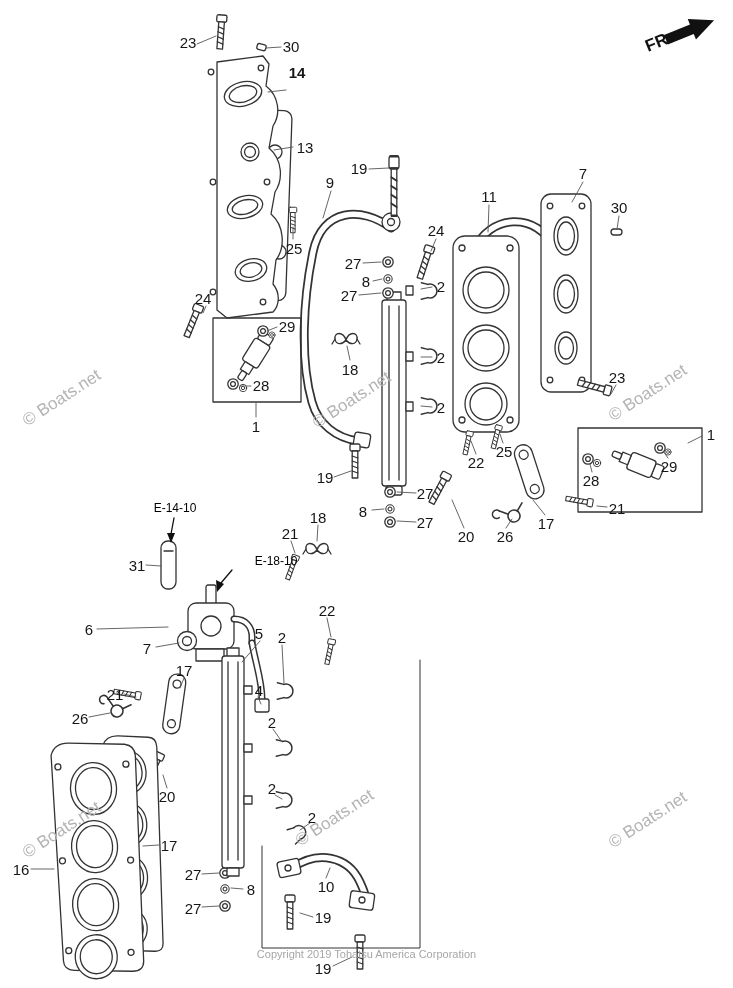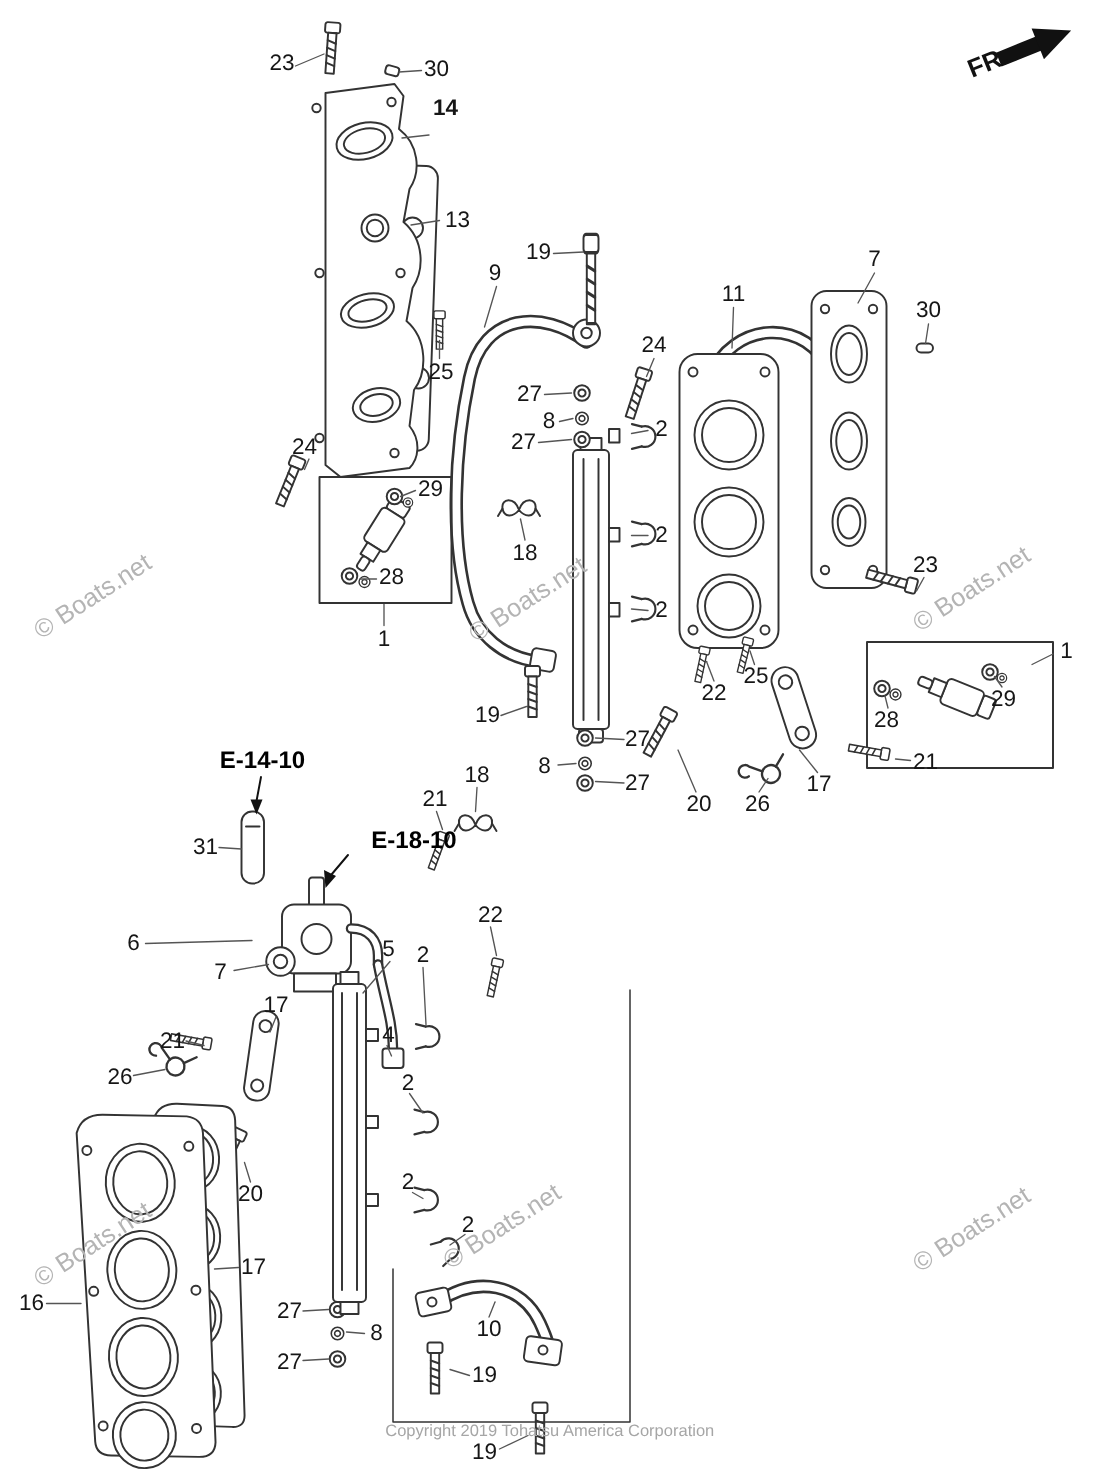--- a/index.html
+++ b/index.html
@@ -1,20 +1,20 @@
 <!DOCTYPE html>
 <html><head>
 <meta charset="utf-8">
 <style>
   html,body{margin:0;padding:0}
   body{font-family:"Liberation Sans",sans-serif;background:#fff}
   .stage{position:relative;width:733px;height:988px;background:#fff;overflow:hidden;margin:0 auto}
   .stage svg{position:absolute;left:0;top:0}
   .part-label{position:absolute;transform:translate(-50%,-50%);font-size:15px;color:#161616;line-height:1;cursor:pointer;user-select:none}
-  .ref-label{position:absolute;transform:translate(-50%,-50%);font-size:16px;font-weight:bold;color:#000;line-height:1;cursor:pointer;user-select:none}
+  .ref-label{position:absolute;transform:translate(-50%,-50%);font-size:12px;font-weight:normal;color:#000;line-height:1;cursor:pointer;user-select:none}
   .watermark{position:absolute;transform:translate(-50%,-50%) rotate(-33deg);font-size:17px;color:#b4b4b4;white-space:nowrap;pointer-events:none}
   .copyright{position:absolute;left:50%;top:948px;transform:translateX(-50%);font-size:11px;color:#a6a6a6;white-space:nowrap}
 </style>
 </head>
 <body>
 
 <div class="stage">
 
   <svg width="733" height="988" viewBox="0 0 733 988">
     <defs>

